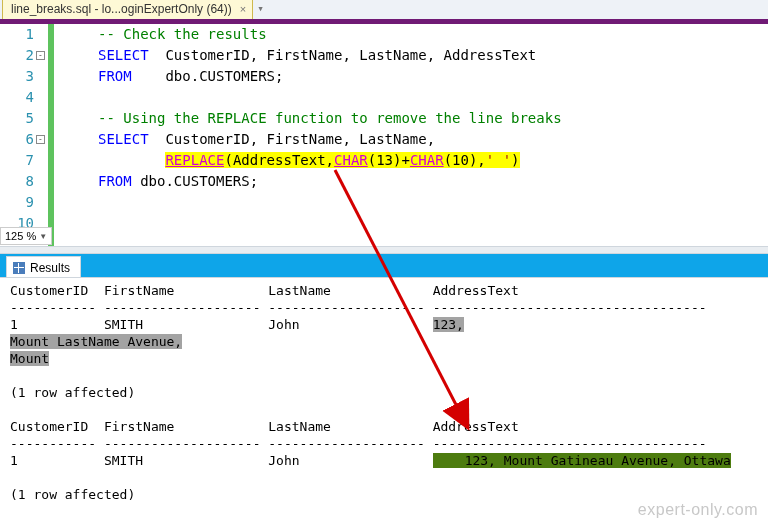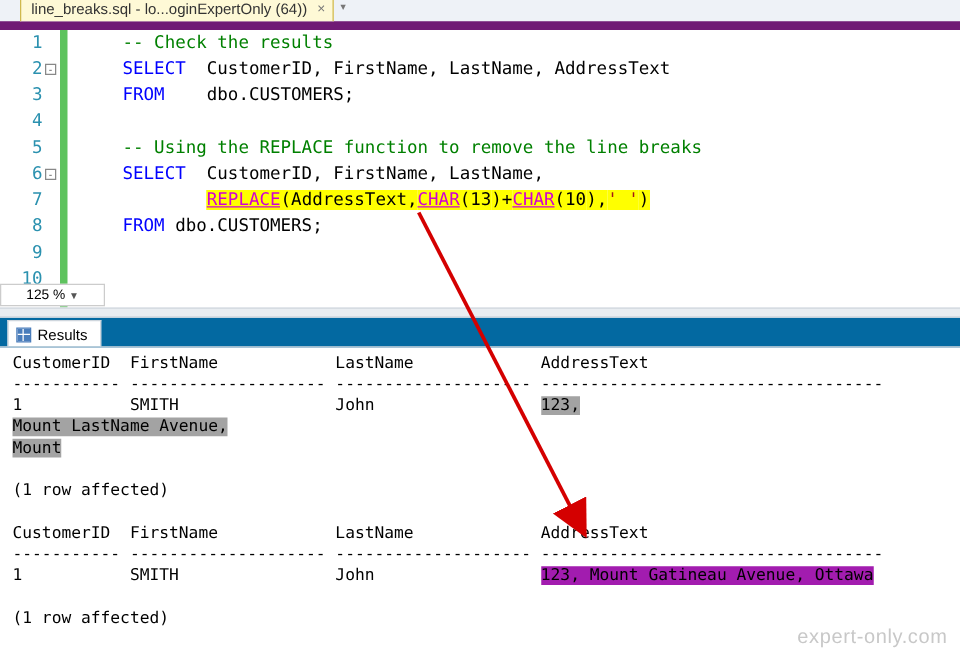--- a/index.html
+++ b/index.html
@@ -10,24 +10,24 @@
     background: #fff;
     color: #000;
     width: 768px;
     height: 519px;
     overflow: hidden;
     position: relative;
   }
   .tab-strip {
     background: #eef2f7;
     height: 24px;
-    border-bottom: 7px solid #701a75;
+    border-bottom: 5px solid #701a75;
     display: flex;
     align-items: flex-end;
-    padding-left: 16px;
+    padding-left: 2px;
   }
   .tab {
     background: #fef9d6;
     border: 1px solid #cfb94d;
     border-bottom: none;
     height: 22px;
     display: flex;
     align-items: center;
     padding: 0 6px 0 8px;
     font-family: 'Segoe UI', Tahoma, sans-serif;
@@ -109,28 +109,28 @@
     border-bottom: 1px solid #cfd6dd;
     position: relative;
   }
   .zoom {
     position: absolute;
     left: 0;
     top: -20px;
     background:#fff;
     font-family: 'Segoe UI', Tahoma, sans-serif;
     font-size: 11px;
-    padding:2px 20px;
+    padding:2px 4px;
     border:1px solid #ccc;
     display:flex;align-items:center;gap:3px;
   }
   .zoom .chev{font-size:8px;color:#555;}
   .results-tabs {
     height: 24px;
-    background: #0369a1;
+    background: #0ea5e9;
     border-bottom: 1px solid #cfd6dd;
     display: flex;
     align-items:flex-end;
     padding-left: 6px;
   }
   .results-tab {
     background: #fff;
     border: 1px solid #cfd6dd;
     border-bottom: none;
     height: 21px;
@@ -155,21 +155,21 @@
     font-family: Consolas, monospace;
     font-size: 13px;
     line-height: 17px;
     padding: 4px 0 0 10px;
     white-space: pre;
     color: #000;
     position:relative;
     height: 235px;
   }
   .sel { background: #a3a3a3; }
-  .hl2 { background: #a21caf; }
+  .hl2 { background: #4d7c0f; padding-left: 32px; }
   .watermark {
     position:absolute;
     right:10px;
     bottom:0;
     color:#c8c8c8;
     font-family: 'Segoe UI', Tahoma, sans-serif;
     font-size: 16px;
     letter-spacing: 0.5px;
   }
   svg.arrow {

